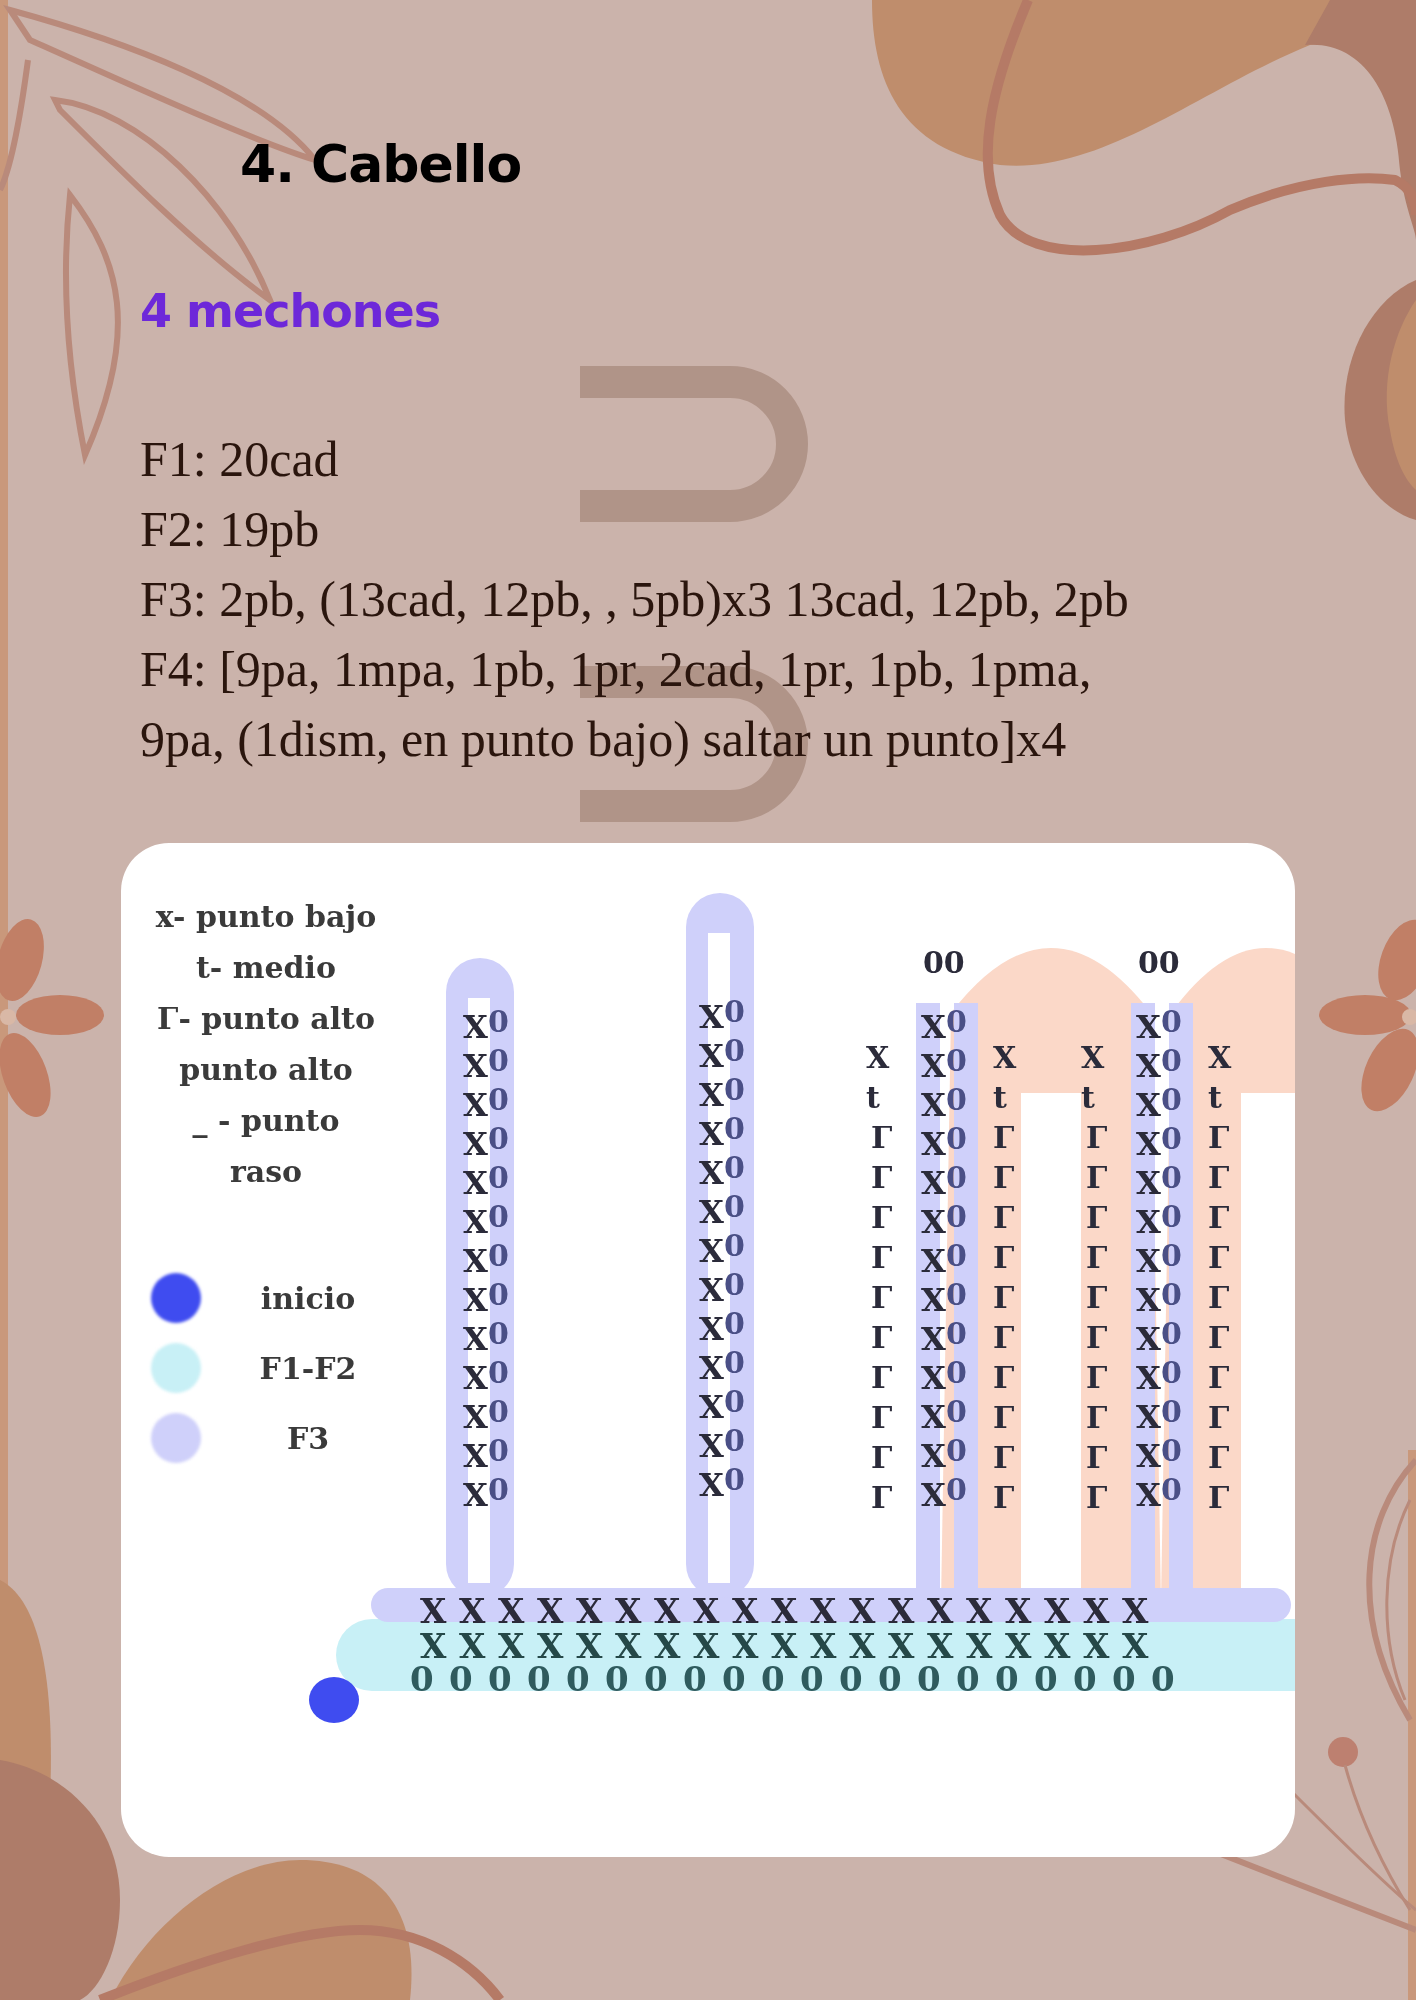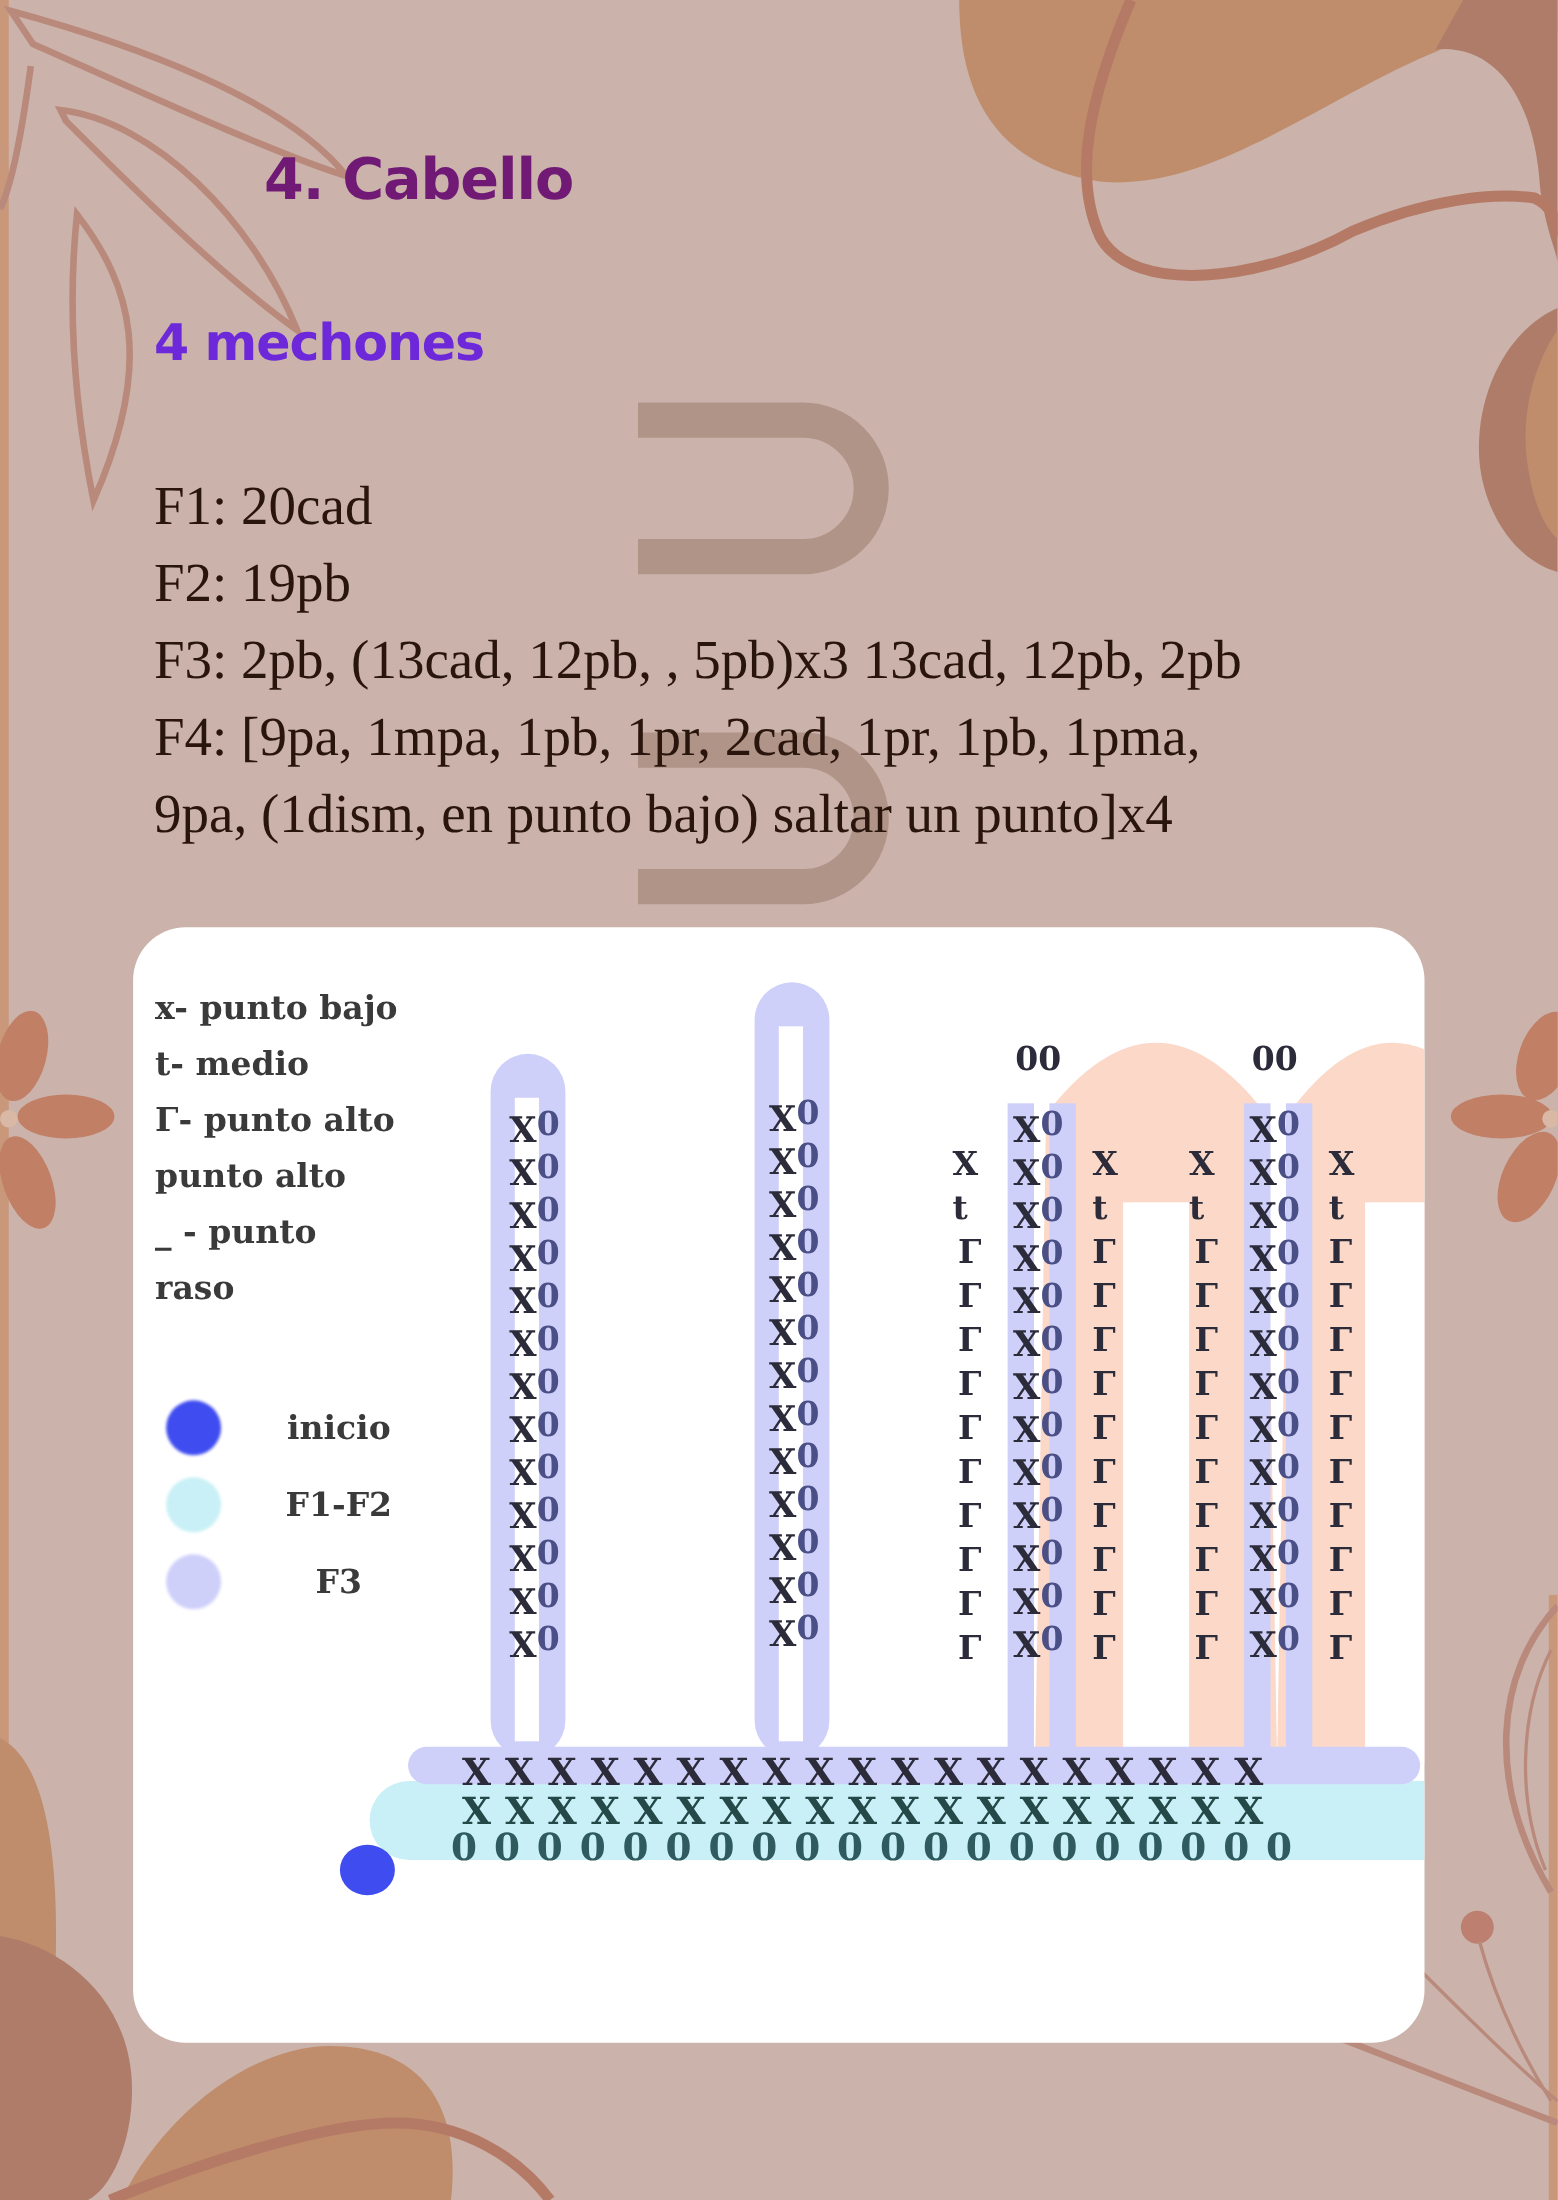--- a/index.html
+++ b/index.html
@@ -6,41 +6,41 @@
   body {
     width: 1416px; height: 2000px; position: relative; overflow: hidden;
     background: #cbb3ab;
     font-family: "Liberation Serif", "DejaVu Serif", serif;
     color: #2a150d;
   }
   .deco { position: absolute; left: 0; top: 0; width: 1416px; height: 2000px; pointer-events: none; }
   .title {
     position: absolute; left: 240px; top: 134px; margin: 0;
     font-family: "DejaVu Sans", sans-serif; font-weight: bold; font-size: 52px;
-    letter-spacing: -1px; color: #701a75;
+    letter-spacing: -1px; color: #000000;
   }
   .subtitle {
     position: absolute; left: 140px; top: 284px; margin: 0;
     font-family: "DejaVu Sans", sans-serif; font-weight: bold; font-size: 46px;
     letter-spacing: -1px; color: #6d28d9;
   }
   .instructions {
     position: absolute; left: 140px; top: 424px; width: 1150px; margin: 0;
     font-family: "Liberation Serif", serif; font-size: 50px; line-height: 70px;
     color: #2a150d;
   }
   .instructions .row { display: block; white-space: nowrap; }
   .card {
     position: absolute; left: 121px; top: 843px; width: 1174px; height: 1014px;
     background: #ffffff; border-radius: 48px; overflow: hidden;
   }
   .legend {
     position: absolute; left: 20px; top: 48px; width: 250px;
     font-family: "DejaVu Serif", serif; font-weight: bold; font-size: 30px;
-    color: #3a3a3a; text-align: left; line-height: 51px;
+    color: #3a3a3a; text-align: center; line-height: 51px;
   }
   .legend .line { display: block; white-space: nowrap; }
   .legend-colors { position: absolute; left: 30px; top: 420px; }
   .swatch-row { display: flex; align-items: center; height: 70px; }
   .swatch { width: 50px; height: 50px; border-radius: 50%; filter: blur(1.5px); }
   .swatch-label {
     width: 150px; text-align: center; font-family: "DejaVu Serif", serif;
     font-weight: bold; font-size: 30px; color: #3a3a3a; margin-left: 32px;
   }
   .diagram { position: absolute; left: 0; top: 0; width: 1174px; height: 1014px; }

